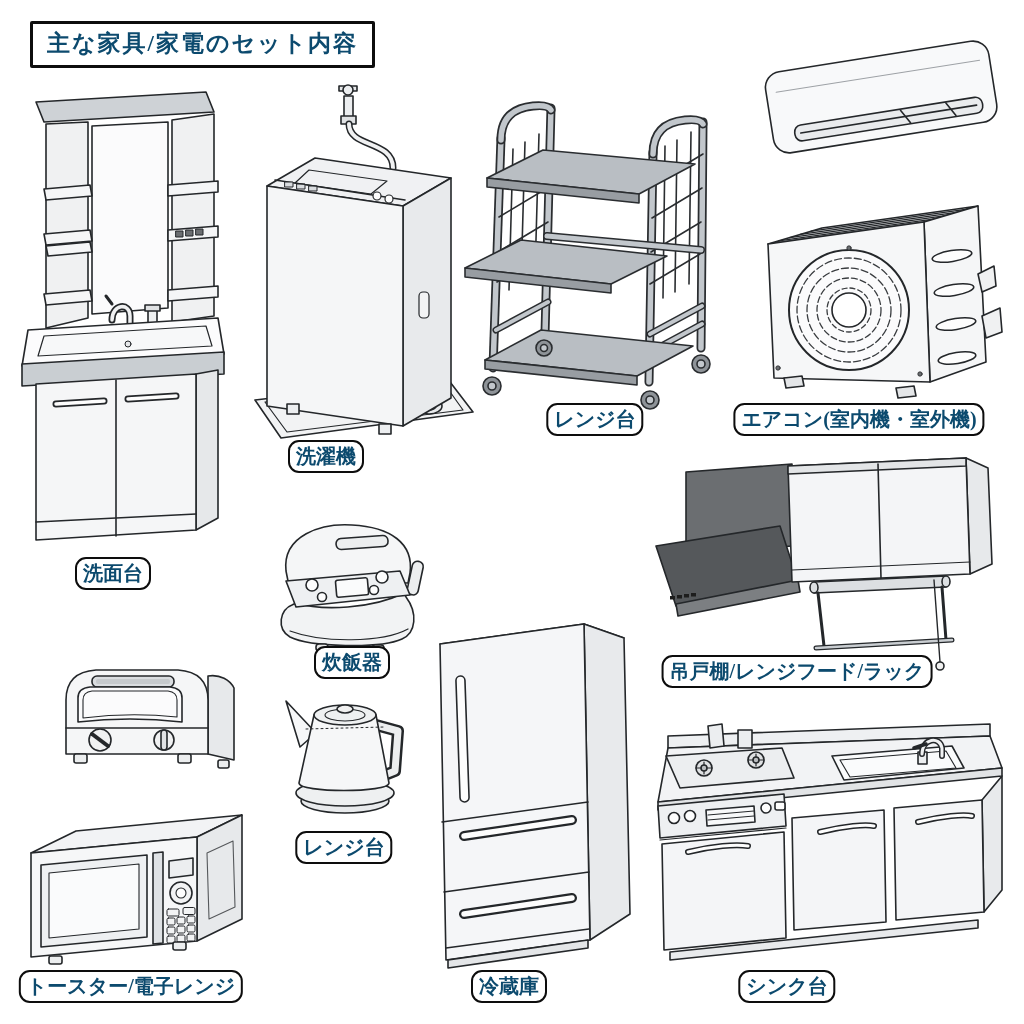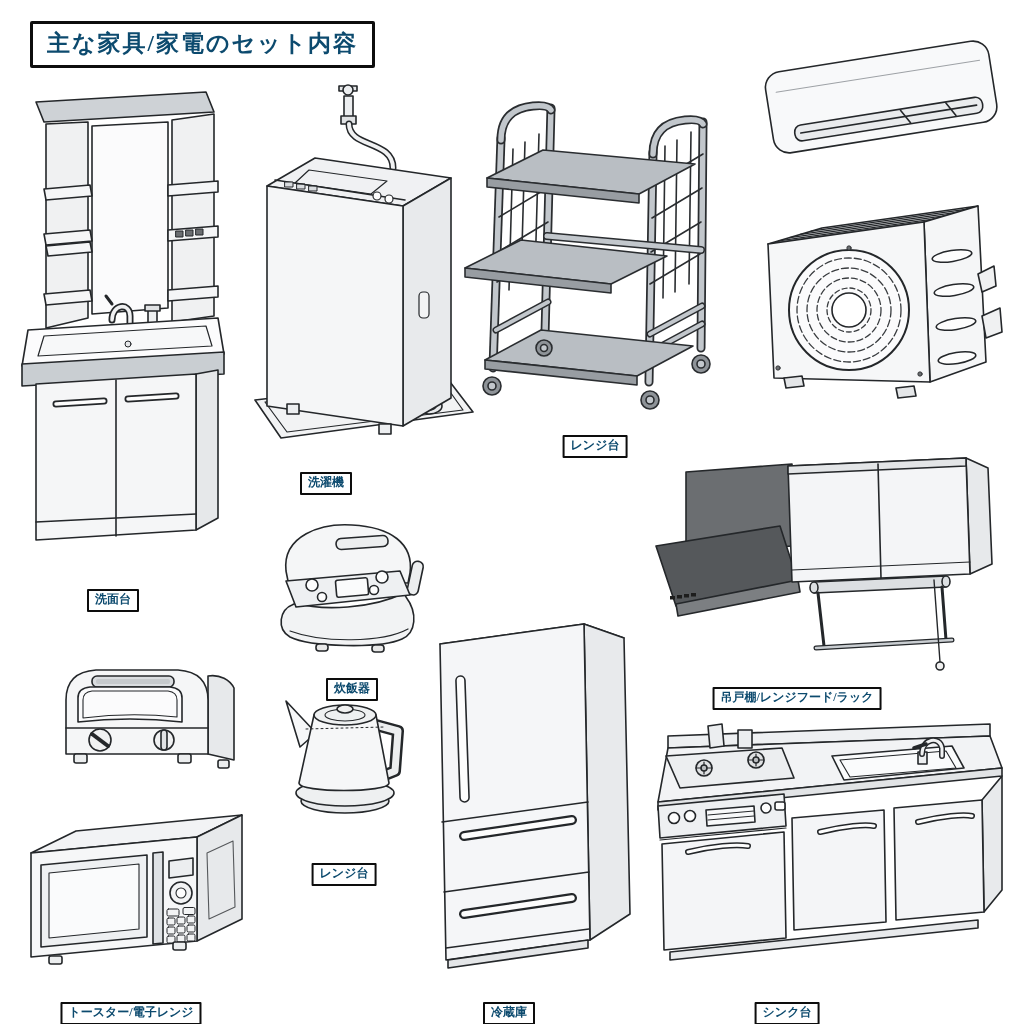--- a/index.html
+++ b/index.html
@@ -5,22 +5,22 @@
   html,body{margin:0;padding:0;background:#fff;}
   .canvas{position:relative;width:1024px;height:1024px;background:#ffffff;overflow:hidden;
           font-family:Liberation Serif, serif;color:#0c4a6e;padding-left:16px;}
   .ill{position:absolute;}
   .ill svg{display:block;}
   .title-box{position:absolute;left:30px;top:21px;border:3.5px solid #0d0d0d;border-radius:2px;
              background:#fff;padding:4px 14px 6px;font-size:23px;font-weight:bold;
              letter-spacing:2px;white-space:nowrap;}
   .note{position:absolute;left:396px;top:19px;font-size:17px;font-weight:bold;white-space:nowrap;}
   .item-label{position:absolute;transform:translateX(-50%);background:#fff;
-              border:2.5px solid #0d0d0d;border-radius:1px;padding:1px 6px 2px;
-              font-size:12px;font-weight:bold;white-space:nowrap;line-height:1.3;margin-top:32px;}
+              border:2.5px solid #0d0d0d;border-radius:11px;padding:1px 6px 2px;
+              font-size:20px;font-weight:bold;white-space:nowrap;line-height:1.3;}
 </style>
 </head>
 <body>
 
 <div class="canvas">
 
   <div class="title-box">主な家具/家電のセット内容</div>
 
   <div class="ill" style="left:10px;top:86px;">
   <svg width="225" height="462" viewBox="0 0 225 462">
@@ -401,20 +401,21 @@
       <path d="M266,100 C290,94 312,92 320,94" fill="none" stroke-width="6"></path>
       <path d="M266,100 C290,94 312,92 320,94" fill="none" stroke="#fdfdfd" stroke-width="3"></path>
       <polygon points="18,230 326,198 326,206 18,238" fill="#e8eaec"></polygon>
     </g>
   </svg>
   </div>
 
   <div class="item-label" style="left:113px;top:557px;">洗面台</div>
   <div class="item-label" style="left:326px;top:440px;">洗濯機</div>
   <div class="item-label" style="left:595px;top:403px;">レンジ台</div>
+  <div class="item-label" style="left:859px;top:403px;">エアコン(室内機・室外機)</div>
   <div class="item-label" style="left:352px;top:646px;">炊飯器</div>
   <div class="item-label" style="left:797px;top:655px;">吊戸棚/レンジフード/ラック</div>
   <div class="item-label" style="left:344px;top:831px;">レンジ台</div>
   <div class="item-label" style="left:131px;top:970px;">トースター/電子レンジ</div>
   <div class="item-label" style="left:509px;top:970px;text-align:right;">冷蔵庫</div>
   <div class="item-label" style="left:787px;top:970px;">シンク台</div>
 
 </div>
 
 </body></html>

